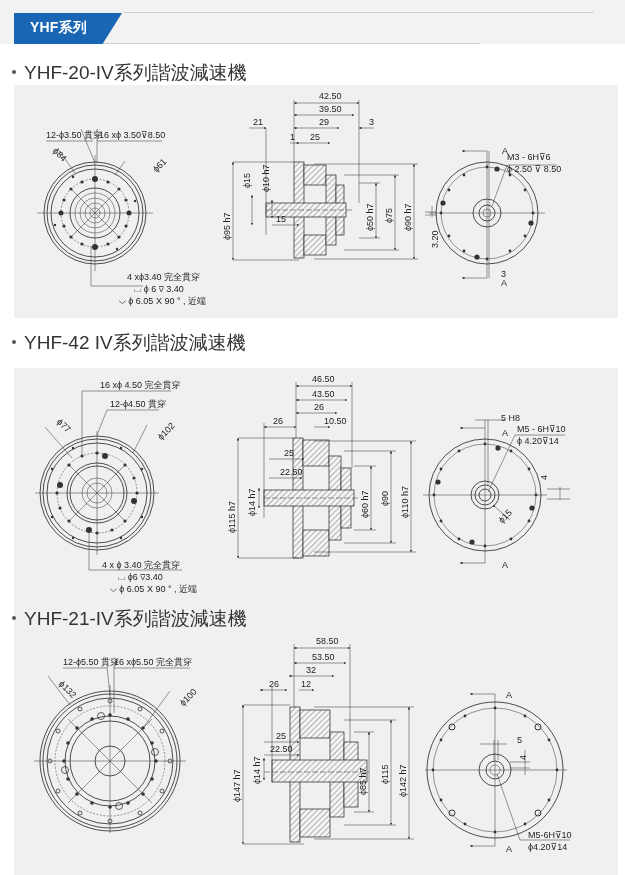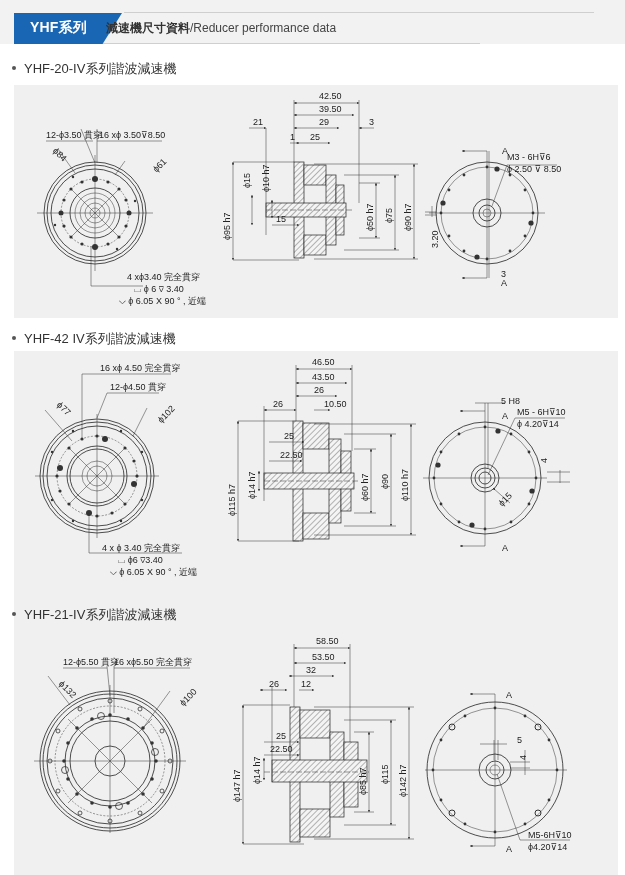--- a/index.html
+++ b/index.html
@@ -8,39 +8,38 @@
 
   .header-band { position: absolute; left: 0; top: 0; width: 625px; height: 44px; background: #f2f2f2; }
   .header-band .topline { position: absolute; left: 124px; top: 12px; width: 470px; height: 1px; background: #cfcfcf; }
   .header-band .botline { position: absolute; left: 80px; top: 43px; width: 400px; height: 1px; background: #cfcfcf; }
   .tab { position: absolute; left: 14px; top: 13px; width: 108px; height: 31px; background: #1866b4;
          clip-path: polygon(0 0, 100% 0, 82% 100%, 0 100%); }
   .tab-label { position: absolute; left: 30px; top: 19px; font-size: 14px; font-weight: bold; color: #fff; letter-spacing: 0.2px; }
   .header-title { position: absolute; left: 106px; top: 20px; font-size: 12px; color: #444; }
   .header-title b { font-weight: bold; color: #333; }
 
-  .section-title { position: absolute; left: 12px; font-size: 13px; color: #333; }
+  .section-title { position: absolute; left: 12px; font-size: 19px; color: #333; }
   .section-title .dot { display: inline-block; width: 4px; height: 4px; background: #555; border-radius: 50%; margin-right: 8px; vertical-align: middle; position: relative; top: -2px; }
 
   .panel { position: absolute; left: 14px; width: 604px; background: #f0f0f0; }
   .panel svg { position: absolute; left: 0; top: 0; }
   .dim { font-family: "Liberation Sans", sans-serif; font-size: 9px; fill: #222; }
   .ln { stroke: #222; stroke-width: 0.8; fill: none; }
   .thin { stroke: #333; stroke-width: 0.5; fill: none; }
   .hatch { fill: url(#hatch); stroke: #222; stroke-width: 0.7; }
 </style>
 </head>
 <body>
 
 <div class="header-band">
   <div class="topline"></div>
   <div class="botline"></div>
   <div class="tab"></div>
   <span class="tab-label">YHF系列</span>
-  <span class="header-title"><b>減速機尺寸資料</b><span>/Reducer performance data</span></span>
 </div>
 
 <svg width="0" height="0" style="position:absolute">
   <defs>
     <pattern id="hatch" width="4" height="4" patternUnits="userSpaceOnUse" patternTransform="rotate(45)">
       <rect width="4" height="4" fill="#f4f4f4"></rect>
       <line x1="0" y1="0" x2="0" y2="4" stroke="#333" stroke-width="0.7"></line>
     </pattern>
     <marker id="arr" viewBox="0 0 6 6" refX="6" refY="3" markerWidth="5" markerHeight="5" orient="auto-start-reverse">
       <path d="M0,0 L6,3 L0,6 z" fill="#222"></path>
@@ -199,21 +198,21 @@
     <text x="493" y="87" class="dim">ϕ 2.50 ⊽ 8.50</text>
     <text transform="translate(424,163) rotate(-90)" class="dim">3.20</text>
     <text x="487" y="192" class="dim">3</text>
     <text x="487" y="201" class="dim">A</text>
   </svg>
 </div>
 
 <div class="section-title" style="top:330px;">
   <span class="dot"></span><span>YHF-42 IV系列諧波減速機</span>
 </div>
-<div class="panel" style="top:351px;height:294px;">
+<div class="panel" style="top:368px;height:294px;">
   <svg width="604" height="238">
     <g transform="translate(83,125)">
       <circle r="57" class="ln" stroke-width="1.1"></circle>
       <circle r="54" class="ln"></circle>
       <circle r="50" class="ln"></circle>
       <circle r="40" class="thin" stroke-dasharray="2 1.5"></circle>
       <circle r="30" class="ln"></circle>
       <circle r="27" class="ln"></circle>
       <circle r="15" class="thin"></circle>
       <circle r="10" class="thin"></circle>

